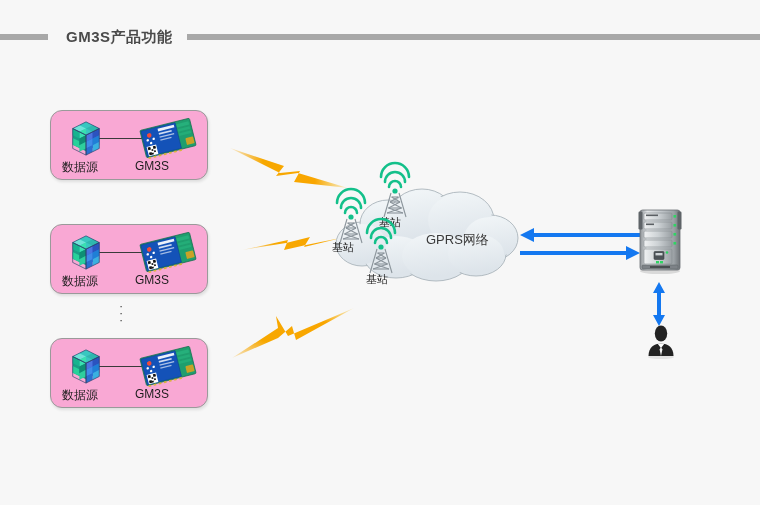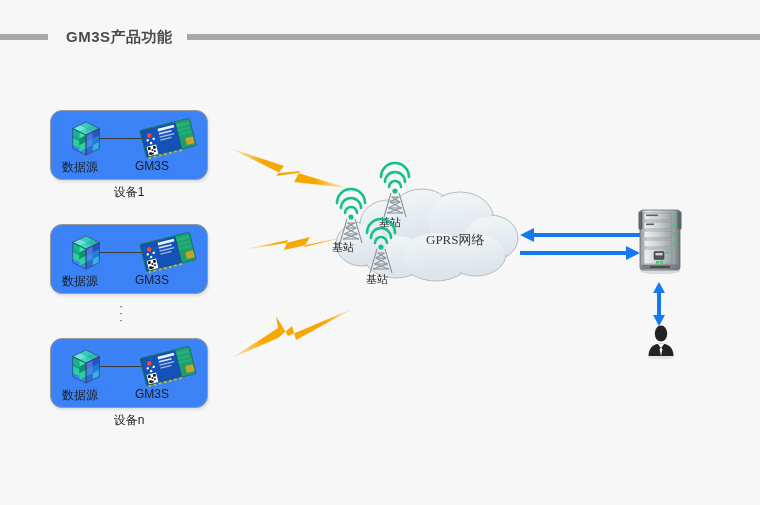--- a/index.html
+++ b/index.html
@@ -51,21 +51,21 @@
   
   .device-group {
     position: absolute;
   }
   .device-box {
     position: relative;
     width: 158px;
     height: 70px;
     border: 1px solid #9a9a9a;
     border-radius: 12px;
-    background: #3b82f6;
+    background: #f9a8d4;
     box-shadow: 1px 2px 3px rgba(0,0,0,0.10);
     box-sizing: border-box;
   }
   .link-wire {
     position: absolute;
     left: 48px;
     top: 27px;
     width: 44px;
     height: 1px;
     background: #3a3a3a;
@@ -130,21 +130,20 @@
     position: absolute;
     font-size: 11px;
     color: #1d1d1d;
     white-space: nowrap;
   }
   .cloud-label {
     position: absolute;
     font-size: 13px;
     color: #3b3b3b;
     white-space: nowrap;
-    font-family: Liberation Serif, serif;
   }
 
   
   .server-icon {
     position: absolute;
     left: 637px;
     top: 208px;
     width: 46px;
     height: 66px;
   }
@@ -242,21 +241,20 @@
           <rect x="32" y="41" width="3" height="2"></rect>
             <rect x="38" y="41" width="3" height="2"></rect>
           <rect x="44" y="41" width="3" height="2"></rect>
         </g>
       </g>
     </svg>
 
     <div class="dev-label lbl-src">数据源</div>
     <div class="dev-label lbl-mod">GM3S</div>
   </div>
-  <div class="device-caption">设备1</div>
 </div>
 
 <div class="device-group" style="left:50px; top:224px;">
   <div class="device-box">
     <div class="link-wire"></div>
 
     <svg class="cube-icon" viewBox="0 0 40 40">
       <g>
         <polygon points="6,10 20,3 34,10 20,17" fill="#39c7c0"></polygon>
         <polygon points="6,10 20,17 20,34 6,27" fill="#1a9e86"></polygon>
@@ -393,21 +391,20 @@
           <rect x="32" y="41" width="3" height="2"></rect>
             <rect x="38" y="41" width="3" height="2"></rect>
           <rect x="44" y="41" width="3" height="2"></rect>
         </g>
       </g>
     </svg>
 
     <div class="dev-label lbl-src">数据源</div>
     <div class="dev-label lbl-mod">GM3S</div>
   </div>
-  <div class="device-caption">设备n</div>
 </div>
 
 <svg class="bolt" style="left:228px; top:142px; width:122px; height:56px;" viewBox="0 0 122 56">
   <defs>
     <linearGradient id="boltGrad1" x1="0" y1="0" x2="1" y2="0">
       <stop offset="0" stop-color="#f5a300" stop-opacity="0.15"></stop>
       <stop offset="0.28" stop-color="#f7a800" stop-opacity="1"></stop>
       <stop offset="0.72" stop-color="#f9a600" stop-opacity="1"></stop>
       <stop offset="1" stop-color="#f7b400" stop-opacity="0.12"></stop>
     </linearGradient>

